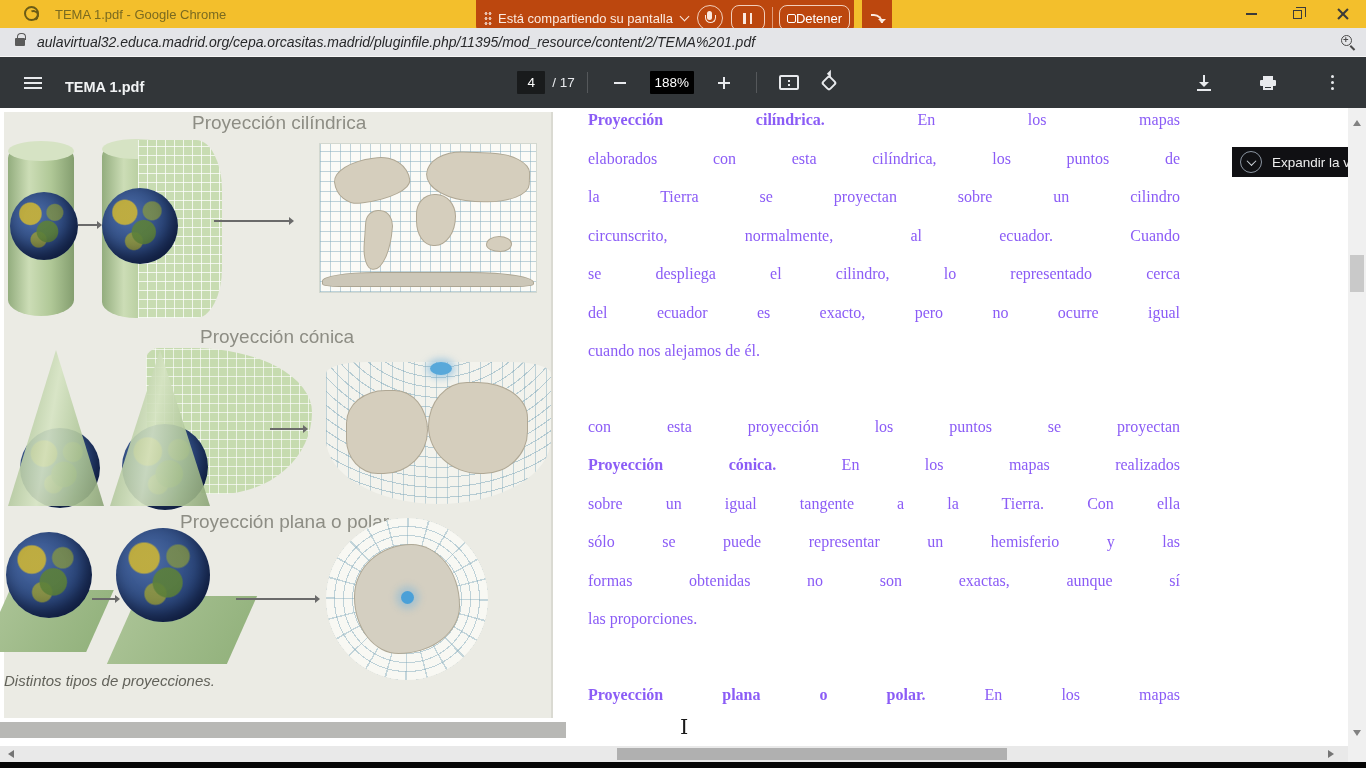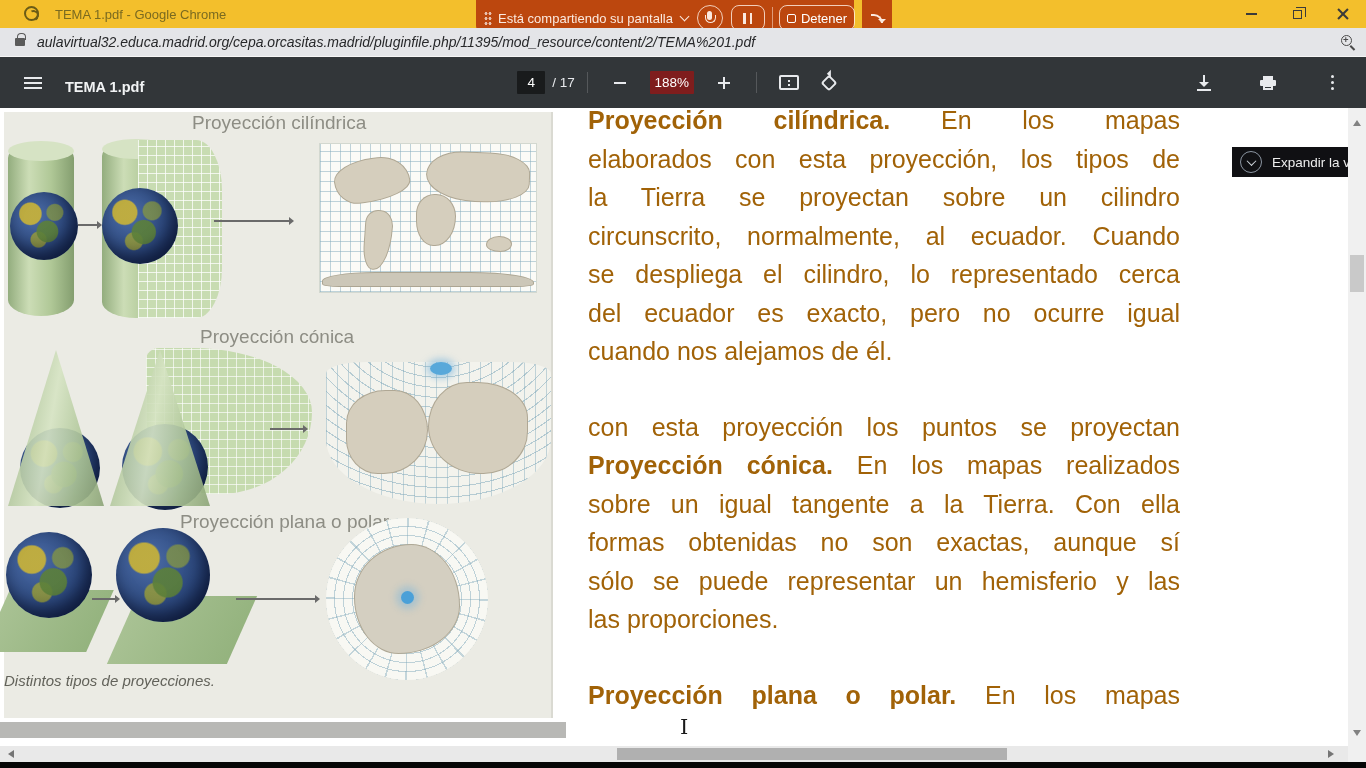--- a/index.html
+++ b/index.html
@@ -23,21 +23,21 @@
   .share-grip{margin-left:8px;width:8px;height:14px;opacity:.65;flex:0 0 8px;
     background:radial-gradient(circle 1.5px,#fff 1.4px,transparent 1.6px) 0 0/4px 5px repeat;}
   .share-msg{margin-left:6px;white-space:nowrap;}
   .chev{display:inline-block;width:7px;height:7px;border-right:1.5px solid #fbe9df;border-bottom:1.5px solid #fbe9df;transform:rotate(45deg);margin:-4px 0 0 8px;flex:0 0 7px;}
   .mic-btn{margin-left:9px;flex:0 0 26px;width:26px;height:26px;border:1.5px solid rgba(255,240,230,.8);border-radius:50%;position:relative;}
   .mic-btn::before{content:"";position:absolute;left:9px;top:5px;width:5px;height:9px;border-radius:3px;background:#fbe9df;}
   .mic-btn::after{content:"";position:absolute;left:7px;top:9px;width:9px;height:7px;border:1.5px solid #fbe9df;border-top:none;border-radius:0 0 7px 7px;}
   .pause-btn{margin-left:8px;flex:0 0 34px;width:34px;height:26px;border:1.5px solid rgba(255,240,230,.8);border-radius:8px;display:flex;align-items:center;justify-content:center;gap:4px;}
   .pause-btn i{display:block;width:2.5px;height:11px;background:#fbe9df;}
   .share-div{margin-left:7px;width:1px;height:22px;background:rgba(255,240,230,.5);flex:0 0 1px;}
-  .stop-btn{margin-left:6px;height:26px;border:1.5px solid rgba(255,240,230,.8);border-radius:8px;display:flex;align-items:center;padding:0 7px;gap:5px;font-size:13px;color:#fff;white-space:nowrap;}
+  .stop-btn{margin-left:6px;height:26px;border:1.5px solid rgba(255,240,230,.8);border-radius:8px;display:flex;align-items:center;padding:0 7px;font-size:13px;color:#fff;white-space:nowrap;}
   .stop-glyph{width:9px;height:9px;border:1.5px solid #fff;border-radius:2px;flex:0 0 9px;}
   .share-collapse{position:absolute;left:862px;top:0;width:30px;height:36px;background:#bc470e;border-radius:0 0 8px 8px;display:flex;align-items:center;justify-content:center;}
   .curve-arrow{width:12px;height:9px;border:2px solid #fbe9df;border-bottom:none;border-left:none;border-radius:0 10px 0 0;position:relative;}
   .curve-arrow::after{content:"";position:absolute;right:-5px;bottom:-4px;border:4px solid transparent;border-top-color:#fbe9df;}
   
   .addressbar{position:absolute;left:0;top:28px;width:1366px;height:29px;background:#e4e5e8;display:flex;align-items:center;border-bottom:1px solid #f6f6f6;}
   .lock{position:relative;margin-left:15px;width:10px;height:8px;background:#5a5a5a;border-radius:1px;}
   .lock::before{content:"";position:absolute;left:1.5px;top:-5px;width:7px;height:6px;border:1.5px solid #5a5a5a;border-bottom:none;border-radius:4px 4px 0 0;}
   .url{margin-left:12px;font-size:14px;color:#27282a;white-space:nowrap;font-style:italic;}
   .mag{position:absolute;right:14px;top:7px;width:11px;height:11px;border:1.5px solid #4a4a4a;border-radius:50%;}
@@ -46,21 +46,21 @@
   
   .pdfbar{position:absolute;left:0;top:57px;width:1366px;height:51px;background:#323639;color:#e8eaed;}
   .hamburger{position:absolute;left:24px;top:20px;width:18px;height:12px;border-top:2px solid #e8eaed;border-bottom:2px solid #e8eaed;}
   .hamburger::before{content:"";position:absolute;left:0;top:3px;width:18px;height:2px;background:#e8eaed;}
   .pdftitle{position:absolute;left:65px;top:22px;font-size:14.5px;font-weight:700;color:#f1f3f4;}
   .centerctrl{position:absolute;left:0;top:0;width:100%;height:51px;display:flex;align-items:center;justify-content:center;}
   .pageinput{width:28px;height:23px;background:#191b1c;color:#fff;font-size:13.5px;text-align:center;line-height:23px;border-radius:1px;}
   .pagetotal{font-size:13.5px;margin-left:7px;color:#e8eaed;}
   .tb-sep{width:1px;height:21px;background:#55585b;margin:0 12px;}
   .minus-g{width:12px;height:2px;background:#e8eaed;}
-  .zoombox{width:44px;height:23px;background:#7f1d1d;color:#fff;font-size:13.5px;text-align:center;line-height:23px;border-radius:1px;margin:0 10px;}
+  .zoombox{width:44px;height:23px;background:#000000;color:#fff;font-size:13.5px;text-align:center;line-height:23px;border-radius:1px;margin:0 10px;}
   .plus-g{position:relative;width:12px;height:12px;}
   .plus-g::before{content:"";position:absolute;top:5px;left:0;width:12px;height:2px;background:#e8eaed;}
   .plus-g::after{content:"";position:absolute;top:0;left:5px;width:2px;height:12px;background:#e8eaed;}
   .iconbtn{width:26px;height:26px;display:flex;align-items:center;justify-content:center;margin:0 7px;}
   .fit-g{width:20px;height:15px;border:2px solid #e8eaed;border-radius:2px;display:flex;flex-direction:column;align-items:center;justify-content:center;gap:2px;}
   .fit-g i{width:2px;height:2px;background:#e8eaed;display:block;}
   .rot-g{width:12px;height:12px;border:2px solid #e8eaed;border-radius:3px;transform:rotate(45deg);position:relative;}
   .rot-g::after{content:"";position:absolute;left:-8px;top:-5px;border:4px solid transparent;border-right-color:#e8eaed;transform:rotate(-45deg);}
   .rightctrl{position:absolute;right:14px;top:0;height:51px;display:flex;align-items:center;gap:24px;}
   .dl-g{position:relative;width:14px;height:16px;}
@@ -114,21 +114,21 @@
   .polar{position:absolute;border-radius:50%;background:
      repeating-radial-gradient(circle,rgba(130,170,188,.5) 0 1px,transparent 1px 9px),
      repeating-conic-gradient(rgba(130,170,188,.45) 0deg 1.2deg,transparent 1.2deg 15deg),
      #f8f8f3;}
   .polarland{position:absolute;left:17%;top:16%;width:66%;height:68%;background:#d4cfc1;border:1px solid rgba(150,142,120,.6);border-radius:54% 46% 58% 42%/48% 56% 44% 52%;}
   .polardot{position:absolute;left:46%;top:45%;width:13px;height:13px;border-radius:50%;background:#4aa0d8;box-shadow:0 0 7px 5px rgba(120,180,220,.45);}
   .graystrip{position:absolute;left:0;top:614px;width:566px;height:16px;background:#b8b8b5;}
   
   .textcol{position:absolute;left:588px;top:-7px;width:592px;}
   .para{margin-bottom:37px;}
-  .line{height:38.5px;line-height:38.5px;font-size:25px;color:#a16207;text-align:justify;text-align-last:justify;white-space:nowrap;}
+  .line{height:38.5px;line-height:38.5px;font-size:16px;color:#8b5cf6;text-align:justify;text-align-last:justify;white-space:nowrap;font-family:Liberation Serif, serif;}
   .line.noj{text-align-last:left;}
   .line .b{font-weight:700;}
   
   .notice{position:absolute;left:1232px;top:39px;width:134px;height:30px;background:#101013;color:#eee;display:flex;align-items:center;overflow:hidden;}
   .notice-circ{flex:0 0 22px;margin-left:8px;width:22px;height:22px;border:1px solid #8b95a1;border-radius:50%;display:flex;align-items:center;justify-content:center;}
   .notice-chev{width:7px;height:7px;border-right:1.5px solid #cfd6dd;border-bottom:1.5px solid #cfd6dd;transform:rotate(45deg) translate(-1px,-1px);}
   .notice-label{margin-left:10px;font-size:13.5px;white-space:nowrap;}
   
   .vscroll{position:absolute;left:1348px;top:108px;width:18px;height:638px;background:#f0f0f0;}
   .vthumb{position:absolute;left:2px;top:147px;width:14px;height:37px;background:#c9c9c9;}
@@ -280,33 +280,33 @@
       <div class="polarland"></div>
       <div class="polardot"></div>
     </div>
     <div class="figcaption" style="left:0px;top:560px;">Distintos tipos de proyecciones.</div>
   </div>
   <div class="graystrip"></div>
 
   <div class="textcol">
       <div class="para">
         <div class="line"><span class="b">Proyección cilíndrica.</span><span> En los mapas</span></div>
-        <div class="line"><span>elaborados con esta proyección, los tipos de</span></div>
+        <div class="line"><span>elaborados con esta cilíndrica, los puntos de</span></div>
         <div class="line"><span>la Tierra se proyectan sobre un cilindro</span></div>
         <div class="line"><span>circunscrito, normalmente, al ecuador. Cuando</span></div>
         <div class="line"><span>se despliega el cilindro, lo representado cerca</span></div>
         <div class="line"><span>del ecuador es exacto, pero no ocurre igual</span></div>
         <div class="line noj"><span>cuando nos alejamos de él.</span></div>
       </div>
       <div class="para">
         <div class="line"><span>con esta proyección los puntos se proyectan</span></div>
         <div class="line"><span class="b">Proyección cónica.</span><span> En los mapas realizados</span></div>
         <div class="line"><span>sobre un igual tangente a la Tierra. Con ella</span></div>
+        <div class="line"><span>sólo se puede representar un hemisferio y las</span></div>
         <div class="line"><span>formas obtenidas no son exactas, aunque sí</span></div>
-        <div class="line"><span>sólo se puede representar un hemisferio y las</span></div>
         <div class="line noj"><span>las proporciones.</span></div>
       </div>
       <div class="para">
         <div class="line"><span class="b">Proyección plana o polar.</span><span> En los mapas</span></div>
       </div>
     </div>
 
   <div class="notice">
     <div class="notice-circ">
         <div class="notice-chev"></div>

